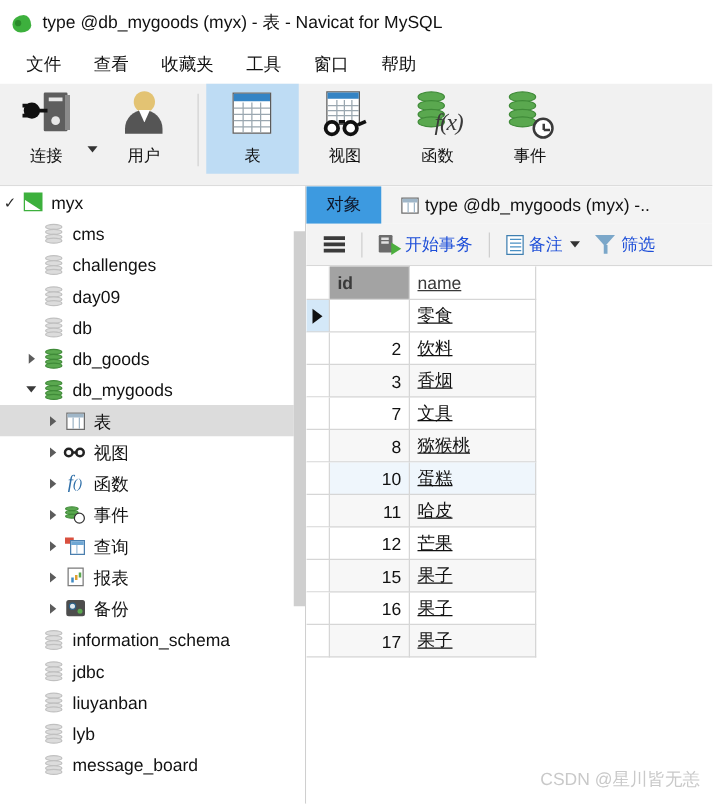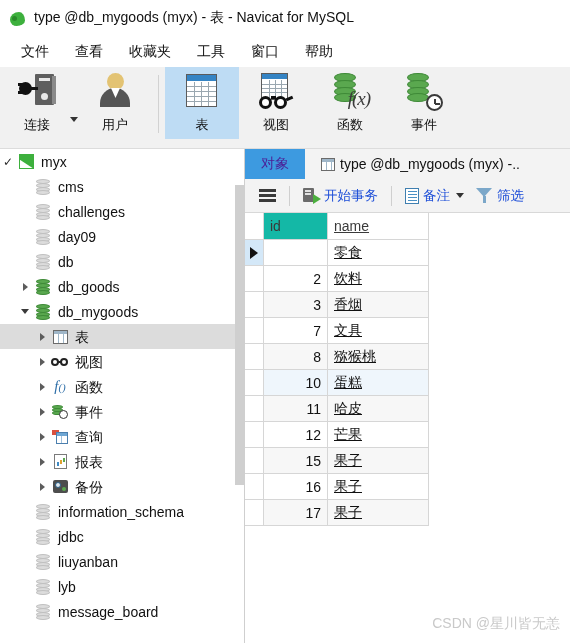--- a/index.html
+++ b/index.html
@@ -438,21 +438,21 @@
     flex: 0 0 auto;
   }
   .tab {
     display: flex; align-items: center;
     padding: 0 16px;
     font-size: 14px;
     color: #111;
     white-space: nowrap;
     cursor: default;
   }
-  .tab.active { background: #3d9ae0; color: #4c1d95; }
+  .tab.active { background: #3d9ae0; color: #0f172a; }
   .tab .tabico { margin-right: 5px; display: inline-flex; }
 
   .grid-toolbar {
     height: 34px;
     background: #f3f3f3;
     display: flex;
     align-items: center;
     flex: 0 0 auto;
     border-bottom: 1px solid #d8d8d8;
     padding-left: 10px;
@@ -558,21 +558,21 @@
     align-items: center;
     font-size: 14px;
     color: #111;
     padding: 0 6px;
     white-space: nowrap;
     overflow: hidden;
   }
   .c-id { width: 64px; justify-content: flex-end; }
   .c-name { width: 101px; justify-content: flex-start; text-decoration: underline; }
   .ghead .gcell { background: #ffffff; color: #3a3a3a; font-size: 14px; }
-  .ghead .c-id { background: #14b8a6; justify-content: flex-start; }
+  .ghead .c-id { background: #a3a3a3; justify-content: flex-start; font-weight: bold; }
   .grow.alt .gcell { background: #f7f7f7; }
   .grow.hl .gcell { background: #eff6fc; }
   .grow.cur .c-id { background: #1884d8; color: #ffffff; }
   .grow.cur .gcell { background: #ffffff; }
   .grow.cur .c-name { background: #ffffff; }
   .grow.cur .gsel-col { background: #d4e8f8; }
 
   
   .watermark {
     position: absolute;

